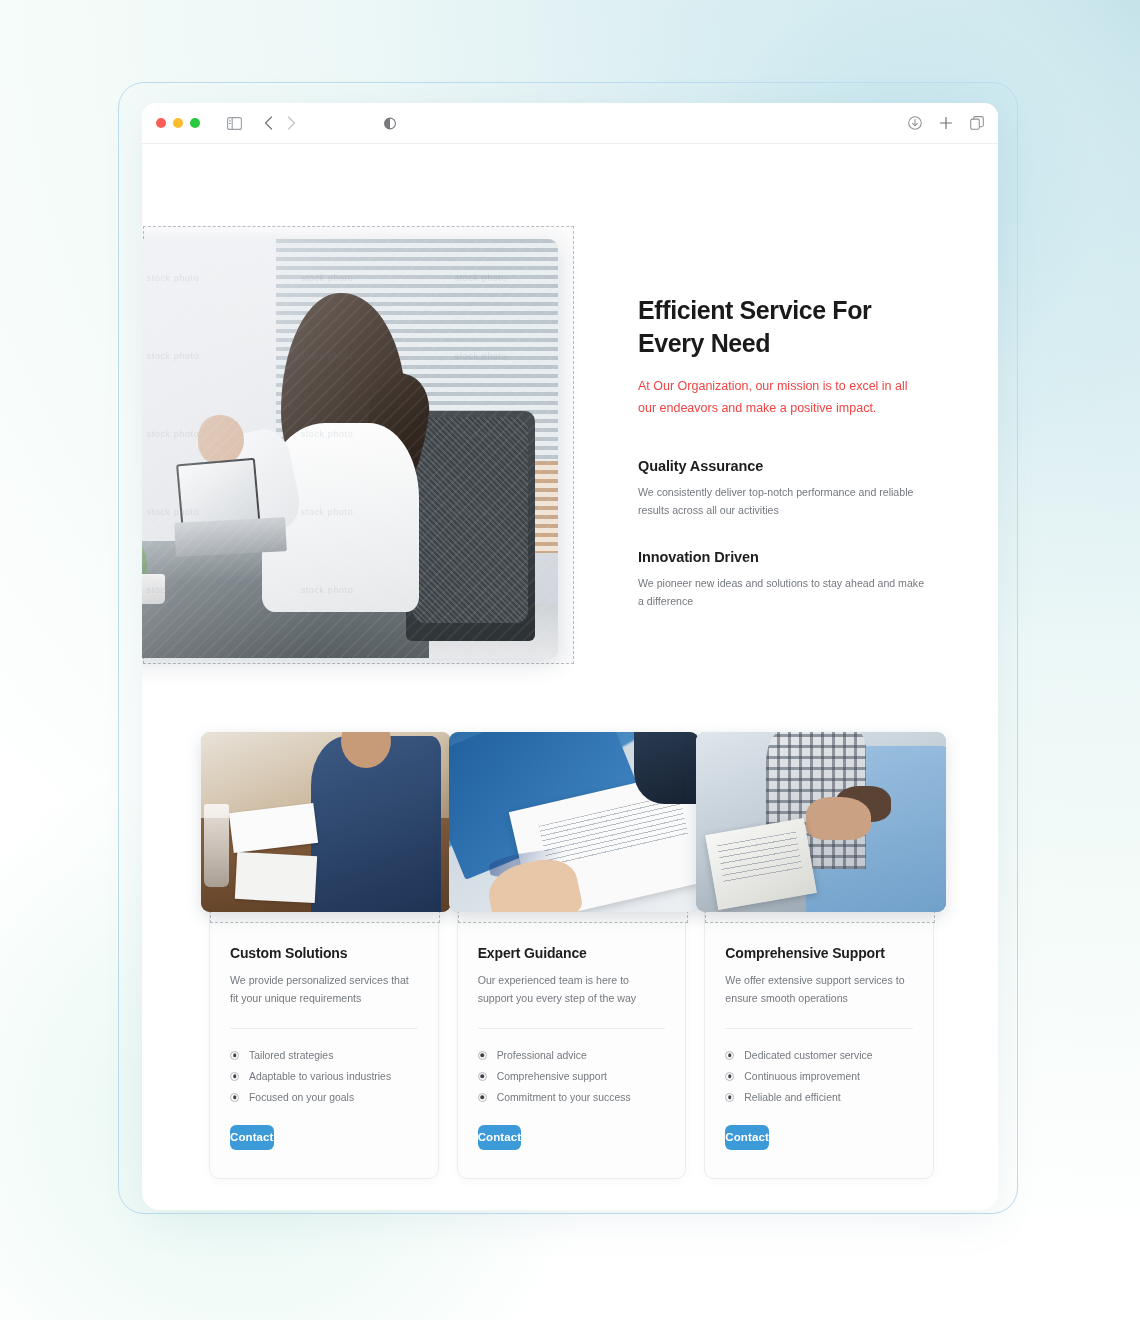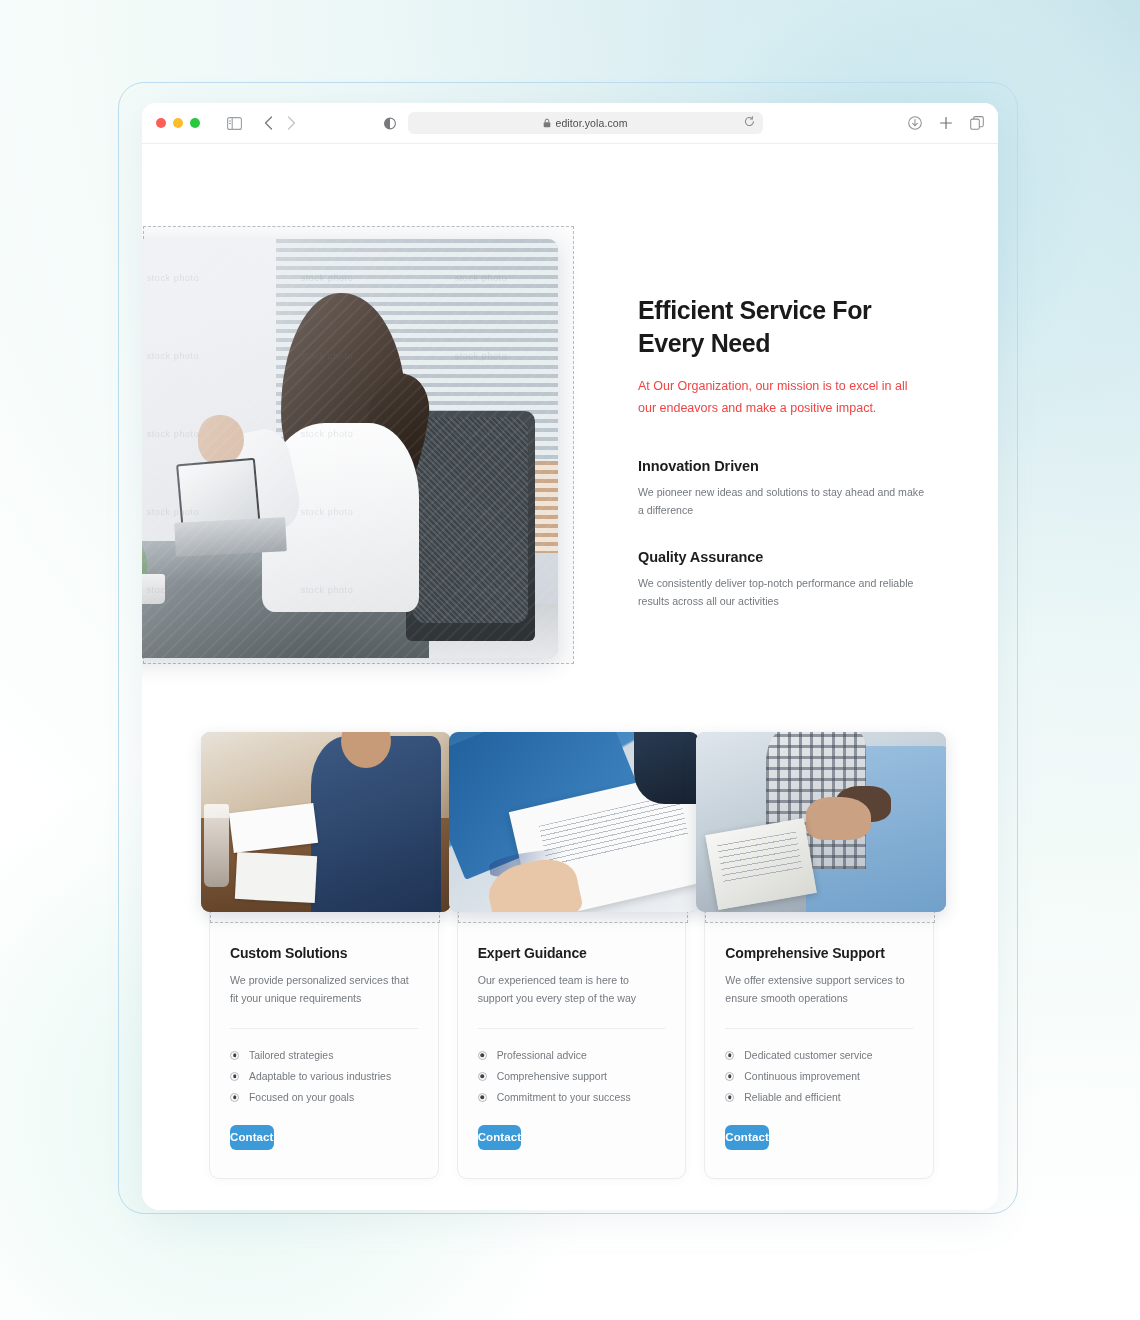--- a/index.html
+++ b/index.html
@@ -436,35 +436,20 @@
       </span>
     </span>
 
     <span class="tb-icon sidebar-contrast">
       <svg width="12" height="13" viewBox="0 0 12 13" fill="none">
         <circle cx="6" cy="6.5" r="5.4" stroke="#78797c" stroke-width="1.1"></circle>
         <path d="M6 1.1 A5.4 5.4 0 0 0 6 11.9 Z" fill="#78797c"></path>
       </svg>
     </span>
 
-    <div class="urlbar">
-      <span class="url-text">
-        <svg width="8" height="10" viewBox="0 0 8 10" fill="none">
-          <rect x="0.7" y="4.2" width="6.6" height="5.1" rx="1.1" fill="#77797c"></rect>
-          <path d="M2.2 4.2 V2.9 A1.8 1.8 0 0 1 5.8 2.9 V4.2" stroke="#77797c" stroke-width="1" fill="none"></path>
-        </svg>
-        <span>editor.yola.com</span>
-      </span>
-      <span class="reload">
-        <svg width="11" height="12" viewBox="0 0 11 12" fill="none" stroke="#8e8e8e" stroke-width="1.05" stroke-linecap="round">
-          <path d="M9.4 5.6 A4 4 0 1 1 8.1 2.6"></path>
-          <polyline points="8.4,0.6 8.4,2.9 6.2,2.9" fill="none"></polyline>
-        </svg>
-      </span>
-    </div>
 
     <div class="tb-right">
       <span class="tb-icon">
         <svg width="14" height="14" viewBox="0 0 14 14" fill="none" stroke="#8e9094" stroke-width="1.05" stroke-linecap="round" stroke-linejoin="round">
           <circle cx="7" cy="7" r="6.3"></circle>
           <line x1="7" y1="3.6" x2="7" y2="9.6"></line>
           <polyline points="4.6,7.3 7,9.7 9.4,7.3"></polyline>
         </svg>
       </span>
       <span class="tb-icon">
@@ -523,27 +508,27 @@
           <span>stock photo</span>
           <span>stock photo</span>
         </div>
     </div>
 
     <div class="hero-copy">
       <h1 class="h1">Efficient Service For Every Need</h1>
       <p class="lead">At Our Organization, our mission is to excel in all our endeavors and make a positive impact.</p>
 
       <div class="feat">
+        <h3>Quality Assurance</h3>
+        <p>We consistently deliver top-notch performance and reliable results across all our activities</p>
+      </div>
+
+      <div class="feat">
         <h3>Innovation Driven</h3>
         <p>We pioneer new ideas and solutions to stay ahead and make a difference</p>
-      </div>
-
-      <div class="feat">
-        <h3>Quality Assurance</h3>
-        <p>We consistently deliver top-notch performance and reliable results across all our activities</p>
       </div>
     </div>
 
     <div class="cards">
 
       <div class="card">
         <div class="card-imgwrap">
           <div class="card-img">
             <div class="scene sc1">
               <div class="tabletop"></div>

